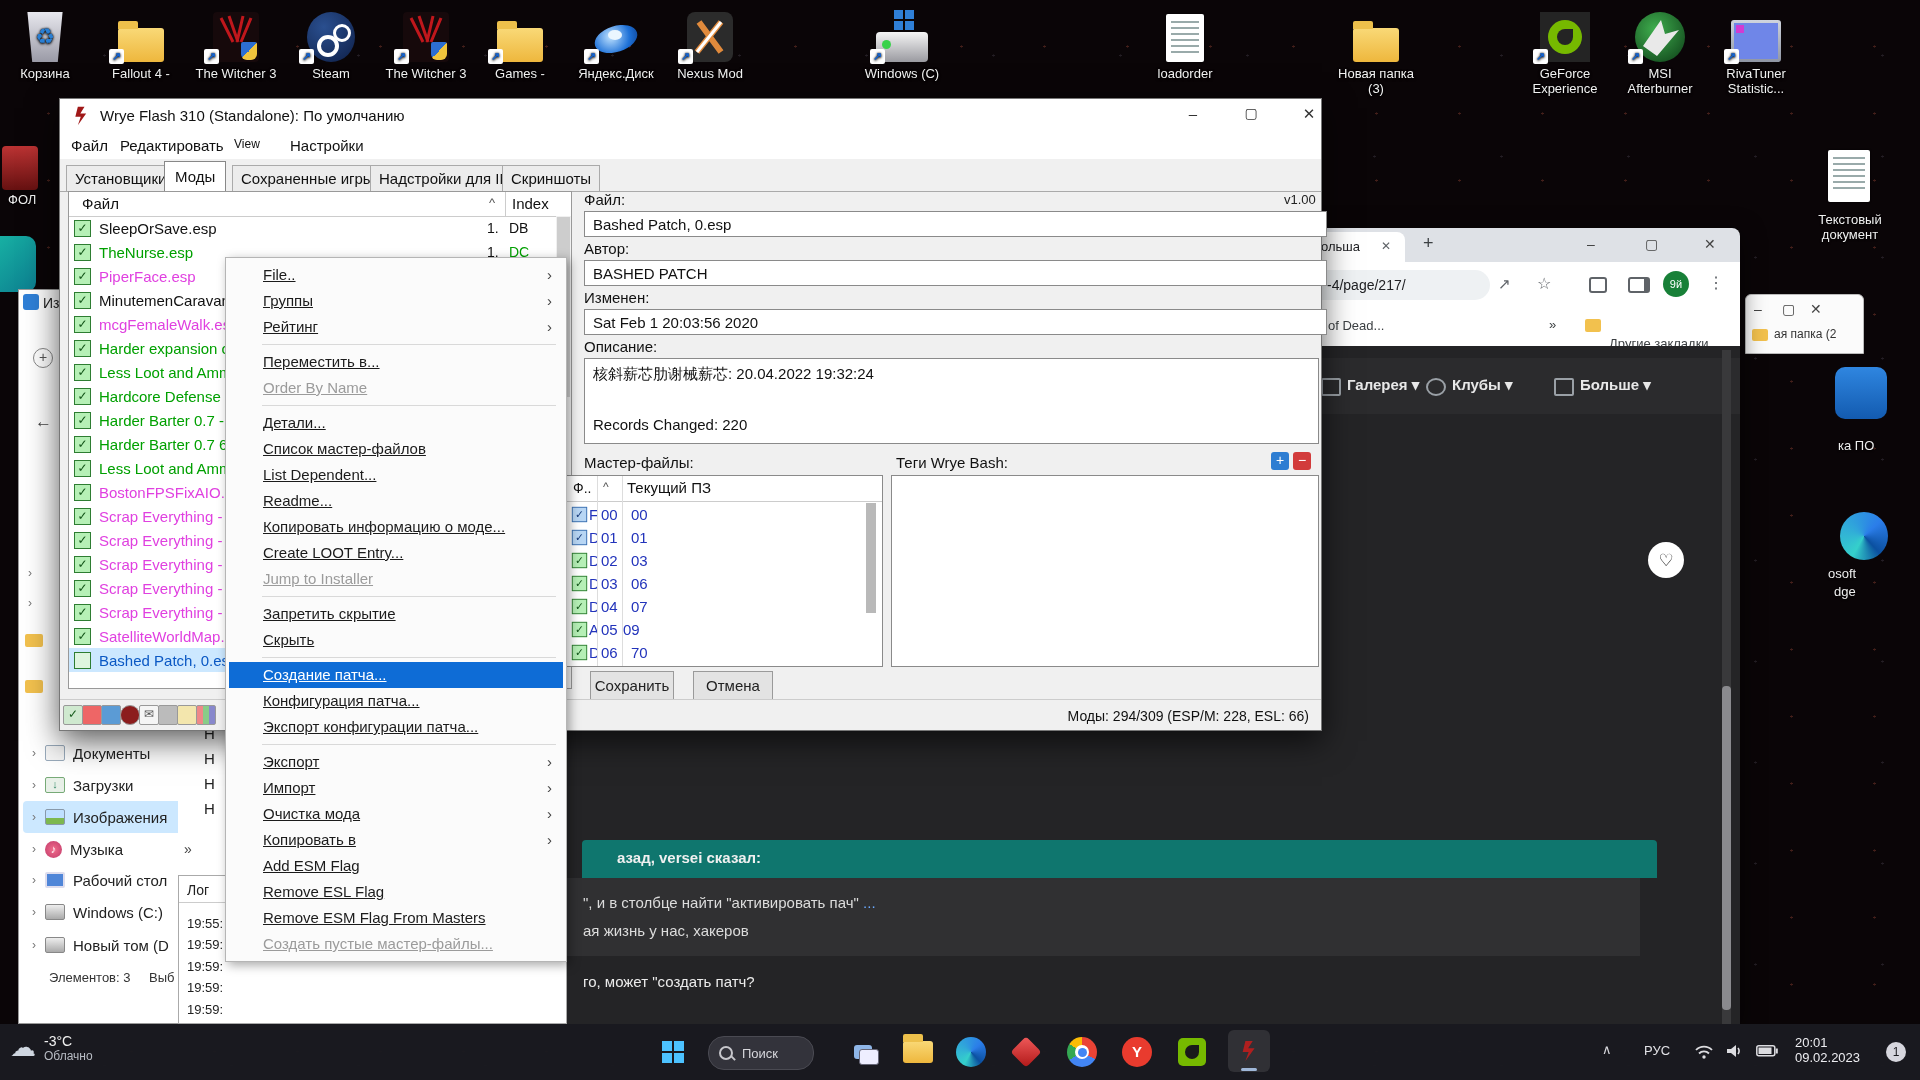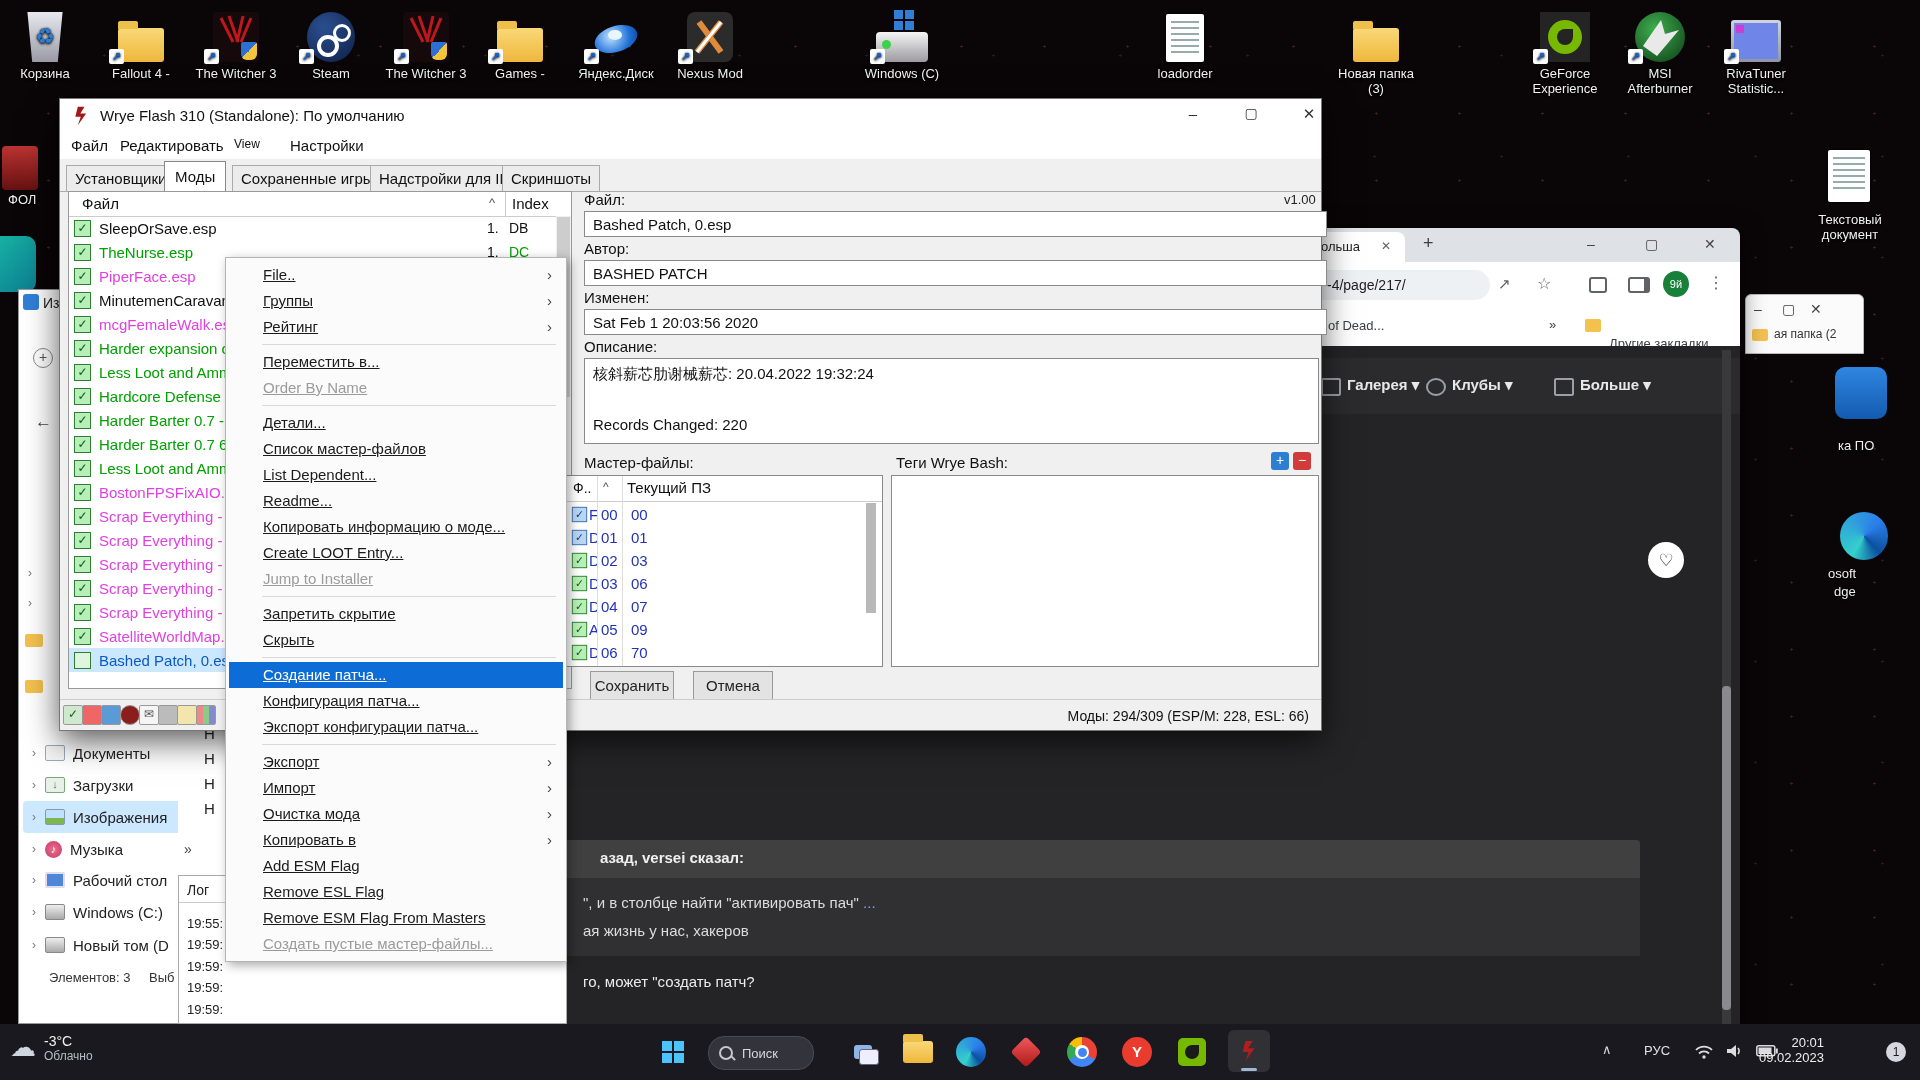--- a/index.html
+++ b/index.html
@@ -242,21 +242,21 @@
     <div class="a" style="left:0;top:118px;right:0;bottom:0;background:#242426">
       <div class="a" style="left:0;top:12px;right:0;height:56px;background:#2b2b2d">
         <span class="a navic" style="left:756px;top:20px"></span>
         <span class="a navitem" style="left:782px;top:18px"><span>Галерея</span> <span>▾</span></span>
         <span class="a navic" style="left:861px;top:20px;border-radius:50%"></span>
         <span class="a navitem" style="left:887px;top:18px"><span>Клубы</span> <span>▾</span></span>
         <span class="a navic" style="left:989px;top:20px"></span>
         <span class="a navitem" style="left:1015px;top:18px"><span>Больше</span> <span>▾</span></span>
       </div>
       <div class="a" style="left:1083px;top:196px;width:36px;height:36px;background:#fff;border-radius:50%;display:flex;align-items:center;justify-content:center;color:#222;font-size:17px">♡</div>
-      <div class="a" style="left:0;top:494px;width:1075px;height:38px;background:#404040;border-radius:4px 4px 0 0">
+      <div class="a" style="left:17px;top:494px;width:1075px;height:38px;background:#0f766e;border-radius:4px 4px 0 0">
         <span class="a" style="left:35px;top:9px;font-size:15px;font-weight:bold;color:#f0f0f0">азад, versei сказал:</span>
       </div>
       <div class="a" style="left:0;top:532px;width:1075px;height:78px;background:#303032">
         <span class="a" style="left:18px;top:16px;font-size:15px;color:#dcdcdc"><span>", и в столбце найти "активировать пач"</span><span style="color:#6aa9ff"> ...</span></span>
         <span class="a" style="left:18px;top:44px;font-size:15px;color:#dcdcdc">ая жизнь у нас, хакеров</span>
       </div>
       <span class="a" style="left:18px;top:627px;font-size:15px;color:#ececec">го, может "создать патч?</span>
 
       <div class="a" style="left:1157px;top:4px;width:9px;bottom:0;background:#39393b"></div>
       <div class="a" style="left:1157px;top:340px;width:9px;height:324px;background:#8a8a8e;border-radius:4px"></div>
@@ -500,21 +500,21 @@
         <div class="mrow">
             <span class="cb" style="margin-left:4px;transform:scale(.9)">✓</span>
             <span style="width:8px;overflow:hidden;margin-left:1px">D</span>
             <span style="margin-left:4px;width:22px">04</span>
             <span style="margin-left:8px">07</span>
           </div>
         <div class="mrow">
             <span class="cb" style="margin-left:4px;transform:scale(.9)">✓</span>
             <span style="width:8px;overflow:hidden;margin-left:1px">A</span>
             <span style="margin-left:4px;width:22px">05</span>
-            <span style="margin-left:8px">09</span>
+            <span style="">09</span>
           </div>
         <div class="mrow">
             <span class="cb" style="margin-left:4px;transform:scale(.9)">✓</span>
             <span style="width:8px;overflow:hidden;margin-left:1px">D</span>
             <span style="margin-left:4px;width:22px">06</span>
             <span style="margin-left:8px">70</span>
           </div>
       </div>
       <div class="a" style="right:6px;top:27px;width:10px;height:110px;background:#b9b9b9"></div>
     </div>
@@ -641,20 +641,20 @@
       </svg>
     <svg class="a" style="left:1726px;top:19px" width="18" height="16">
         <polygon points="1,6 5,6 10,2 10,14 5,10 1,10" fill="#dcdce0"></polygon>
         <path d="M12 5 a5 5 0 0 1 0 6" stroke="#dcdce0" stroke-width="1.6" fill="none"></path>
       </svg>
     <svg class="a" style="left:1756px;top:21px" width="22" height="12">
         <rect x="0.8" y="0.8" width="18" height="10" rx="2" stroke="#dcdce0" fill="none" stroke-width="1.5"></rect>
         <rect x="2.5" y="2.5" width="13" height="6.5" fill="#dcdce0"></rect>
         <rect x="19.8" y="3.5" width="2" height="5" fill="#dcdce0"></rect>
       </svg>
-    <div class="a" style="left:1740px;top:11px;width:84px;text-align:right">
+    <div class="a" style="left:1795px;top:11px;width:84px;text-align:left">
       <div style="font-size:13px;color:#ececf0">20:01</div>
       <div style="font-size:13px;color:#ececf0">09.02.2023</div>
     </div>
     <div class="a" style="left:1886px;top:18px;width:20px;height:20px;border-radius:50%;background:#d6d6de;color:#1a1a1f;font-size:12px;line-height:20px;text-align:center">1</div>
   </div>
 
 </div>
 
 </body></html>

